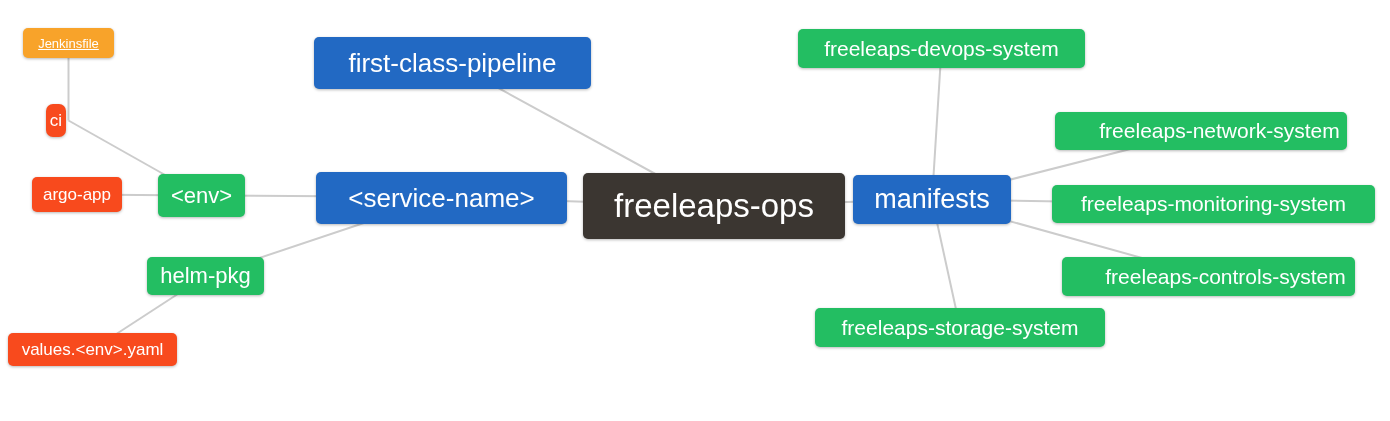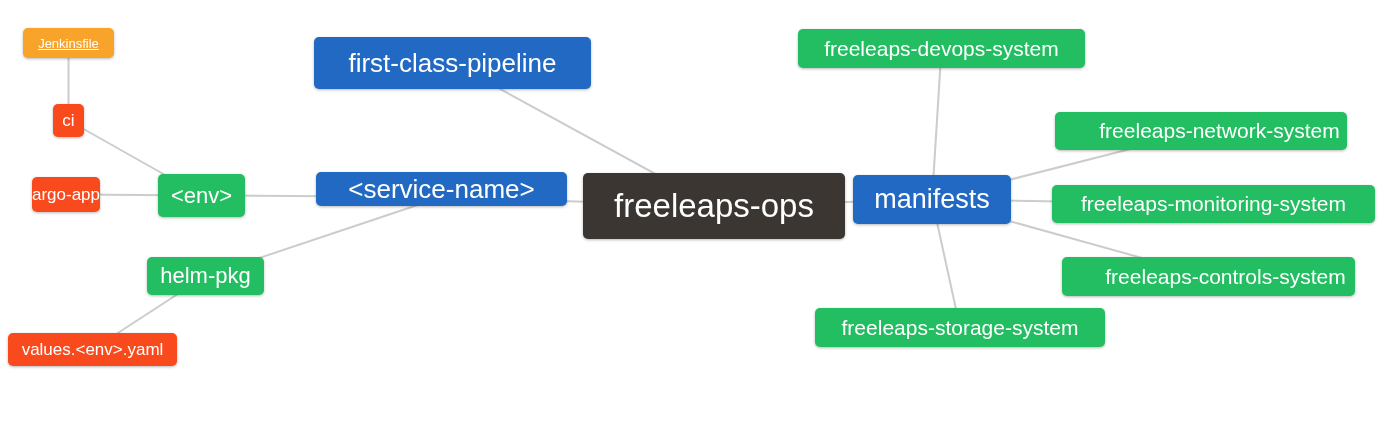--- a/index.html
+++ b/index.html
@@ -32,27 +32,27 @@
     justify-content: center;
     color: #ffffff;
     border-radius: 5px;
     box-shadow: 0 1px 3px rgba(0,0,0,0.28);
     white-space: nowrap;
     cursor: default;
     box-sizing: border-box;
   }
   
   .n-jenkinsfile        { left: 23px;   top: 28px;  width: 91px;  height: 30px; font-size: 13px; text-decoration: underline; }
-  .n-ci                 { left: 53px;   top: 104px; width: 31px;  height: 33px; font-size: 17px; }
-  .n-argo-app           { left: 32px;   top: 177px; width: 68px;  height: 35px; font-size: 17px; }
+  .n-ci                 { left: 46px;   top: 104px; width: 20px;  height: 33px; font-size: 17px; border-radius: 7px; }
+  .n-argo-app           { left: 32px;   top: 177px; width: 90px;  height: 35px; font-size: 17px; }
   .n-env                { left: 158px;  top: 174px; width: 87px;  height: 43px; font-size: 22px; }
   .n-helm-pkg           { left: 147px;  top: 257px; width: 117px; height: 38px; font-size: 22px; }
   .n-values-env-yaml    { left: 8px;    top: 333px; width: 169px; height: 33px; font-size: 17px; }
   .n-first-class-pipeline { left: 314px; top: 37px;  width: 277px; height: 52px; font-size: 26px; }
-  .n-service-name       { left: 316px;  top: 172px; width: 251px; height: 34px; font-size: 26px; }
+  .n-service-name       { left: 316px;  top: 172px; width: 251px; height: 52px; font-size: 26px; }
   .n-freeleaps-ops      { left: 583px;  top: 173px; width: 262px; height: 66px; font-size: 33px; }
   .n-manifests          { left: 853px;  top: 175px; width: 158px; height: 49px; font-size: 27px; }
   .n-devops-system      { left: 798px;  top: 29px;  width: 287px; height: 39px; font-size: 21px; }
   .n-network-system     { left: 1055px; top: 112px; width: 292px; height: 38px; font-size: 21px; }
   .n-monitoring-system  { left: 1052px; top: 185px; width: 323px; height: 38px; font-size: 21px; }
   .n-controls-system    { left: 1062px; top: 257px; width: 293px; height: 39px; font-size: 21px; }
   .n-storage-system     { left: 815px;  top: 308px; width: 290px; height: 39px; font-size: 21px; }
 </style>
 </head>
 <body>

